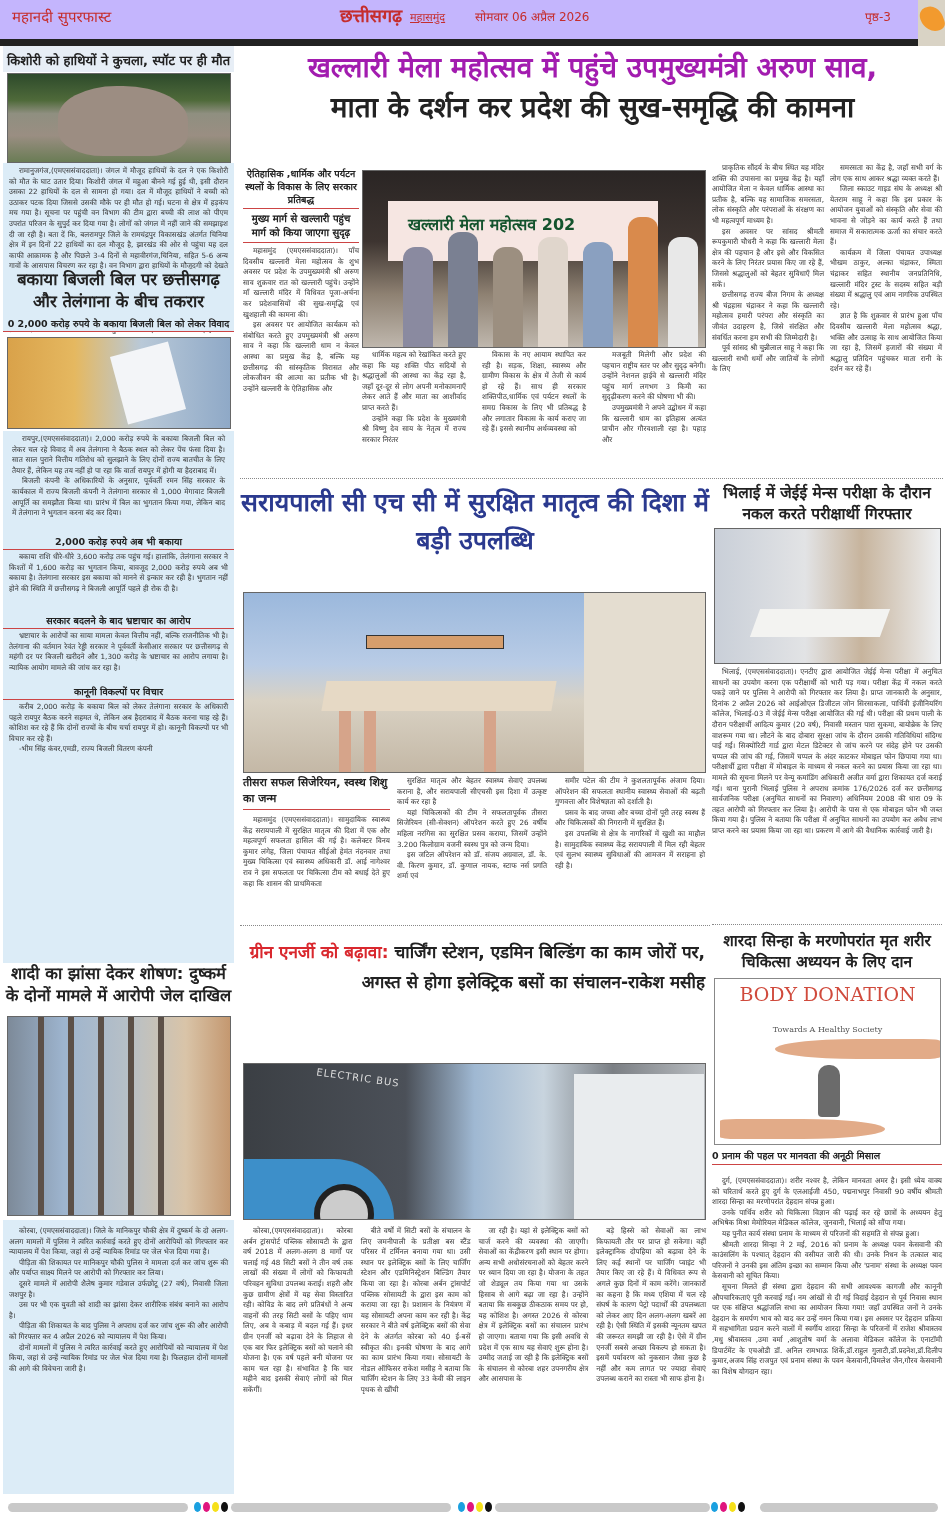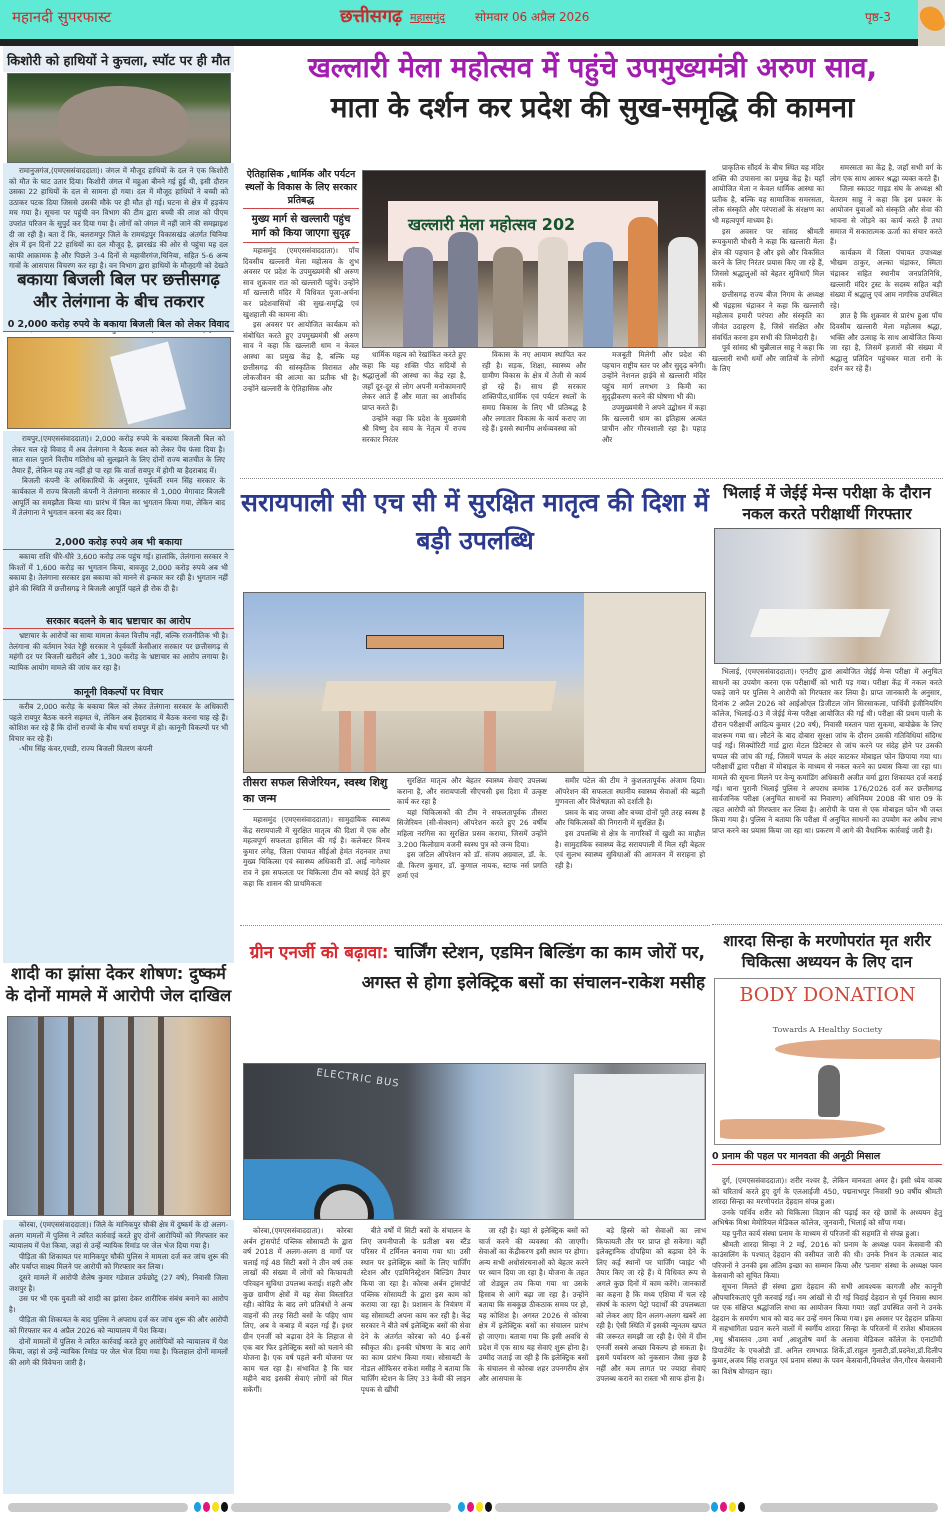--- a/index.html
+++ b/index.html
@@ -1,17 +1,17 @@
 <!DOCTYPE html>
 <html><head>
 <meta charset="utf-8">
 <style>
 *{box-sizing:border-box;margin:0;padding:0;}
 body{width:945px;height:1519px;background:#fff;font-family:"DejaVu Sans",sans-serif;color:#222;overflow:hidden;position:relative;}
-.masthead{position:absolute;left:0;top:0;width:945px;height:46px;background:#5eead4;}
+.masthead{position:absolute;left:0;top:0;width:945px;height:46px;background:#c4b5fd;}
 .masthead .bar{position:absolute;left:0;top:39px;width:920px;height:7px;background:#222;}
 .mh-text{position:absolute;top:6px;color:#c52d2d;font-size:13px;}
 .mh-paper{left:12px;font-size:15px;}
 .mh-state{left:144px;font-size:18px;font-weight:bold;top:3px;}
 .mh-city{left:225px;font-size:11px;top:9px;text-decoration:underline;}
 .mh-date{left:272px;font-size:12px;top:8px;}
 .mh-page{left:432px;font-size:12px;top:8px;}
 .mh-text{position:absolute;}
 .mapbox{position:absolute;left:918px;top:0;width:27px;height:46px;background:#d9d3c5;}
 .map-shape{position:absolute;left:3px;top:6px;width:22px;height:26px;background:#f29a2e;border-radius:40% 60% 30% 70%;transform:rotate(-20deg);}
@@ -27,21 +27,21 @@
 .l-head2{position:absolute;left:3px;top:269px;width:231px;height:48px;text-align:center;font-weight:bold;font-size:16.5px;line-height:22px;color:#222;background:#dcecf7;}
 .l-sub2{position:absolute;left:3px;top:317px;width:231px;height:15px;font-size:9.5px;font-weight:bold;text-align:center;border-bottom:1.5px solid #c44;background:#dcecf7;}
 .tower{left:7px;top:337px;width:224px;height:92px;background:linear-gradient(90deg,#d9a24a 0%,#e5b860 30%,#b9c9d8 60%,#8fa9c7 100%);}
 .tower .bill{position:absolute;left:110px;top:10px;width:60px;height:70px;background:#f3f5f8;transform:rotate(-15deg);}
 .l-text2{position:absolute;left:3px;top:431px;width:231px;padding:3px 9px;height:104px;}
 .l-sh{position:absolute;left:3px;width:231px;text-align:center;font-size:9.5px;font-weight:bold;border-bottom:1.5px solid #c44;height:15px;background:#dcecf7;}
 .l-text3{position:absolute;left:3px;width:231px;padding:2px 6px;}
 .l-head3{position:absolute;left:3px;top:963px;width:231px;height:48px;text-align:center;font-weight:bold;font-size:16.5px;line-height:22px;background:#fff;}
 .jail{left:7px;top:1016px;width:224px;height:200px;background:linear-gradient(90deg,#7d8a99 0%,#9db4ce 25%,#b8c0c6 55%,#d9c4a8 80%,#c49870 100%);}
 .jail .bar-v{position:absolute;top:0;width:6px;height:100%;background:#5c5048;}
-.l-text4{position:absolute;left:3px;top:1220px;width:231px;padding:0 6px;height:274px;}
+.l-text4{position:absolute;left:3px;top:1220px;width:231px;padding:6px 6px;height:274px;}
 
 
 .center-head{position:absolute;left:240px;top:46px;width:705px;text-align:center;}
 .ch1{font-size:28px;font-weight:bold;color:#a21caf;line-height:40px;margin-top:2px;}
 .ch2{font-size:28px;font-weight:bold;color:#222;line-height:40px;}
 .khallari-side{position:absolute;left:243px;top:167px;width:116px;}
 .ks1{font-size:9.5px;font-weight:bold;text-align:center;line-height:13px;border-bottom:1.5px solid #c44;padding-bottom:2px;}
 .ks2{font-size:10px;font-weight:bold;text-align:center;line-height:14px;border-bottom:1.5px solid #c44;margin-top:3px;padding-bottom:2px;}
 .ks-text{margin-top:3px;}
 .mela-photo{left:362px;top:170px;width:344px;height:178px;background:linear-gradient(180deg,#2a2524 0%,#3d3430 40%,#8e8172 70%,#bfb7ad 100%);}

